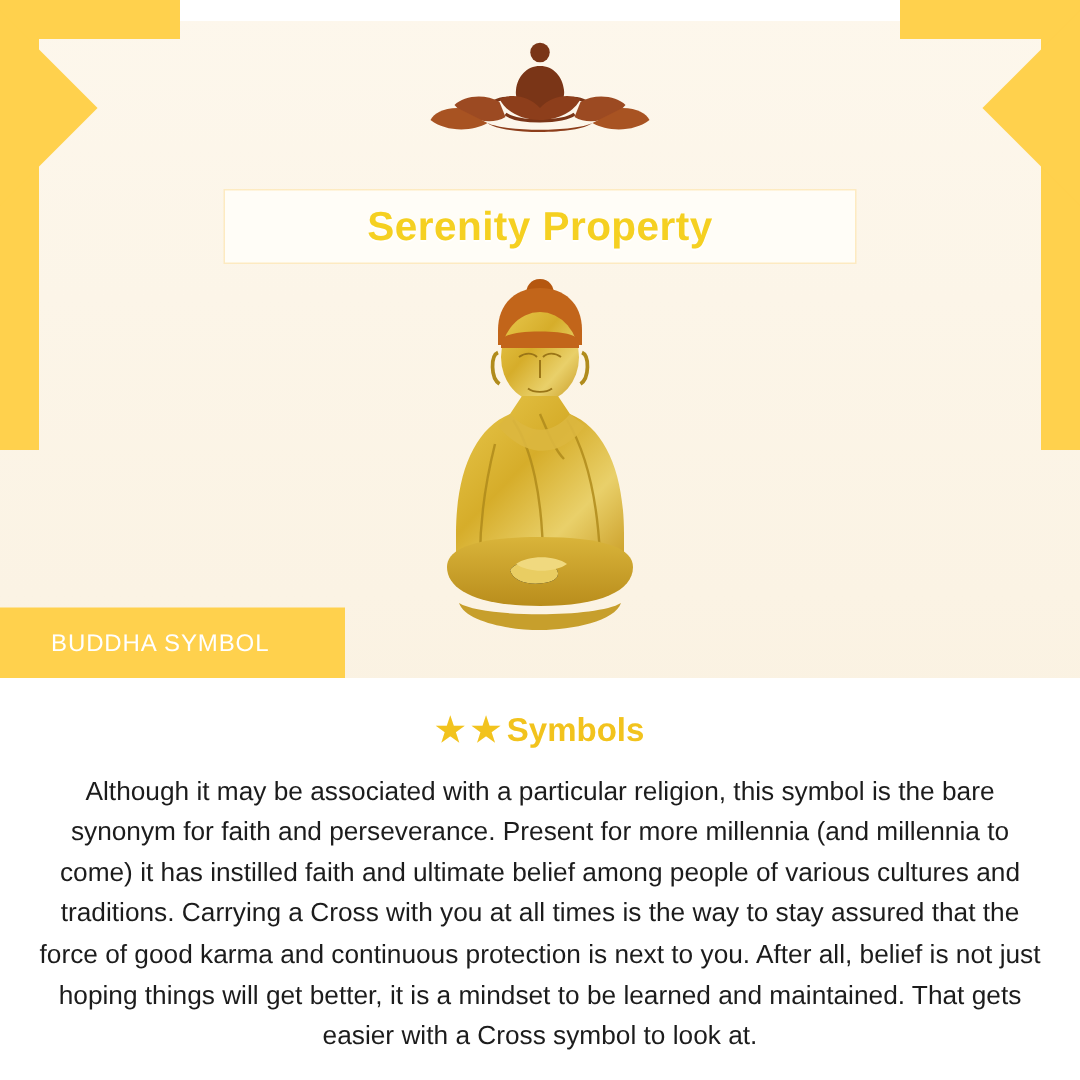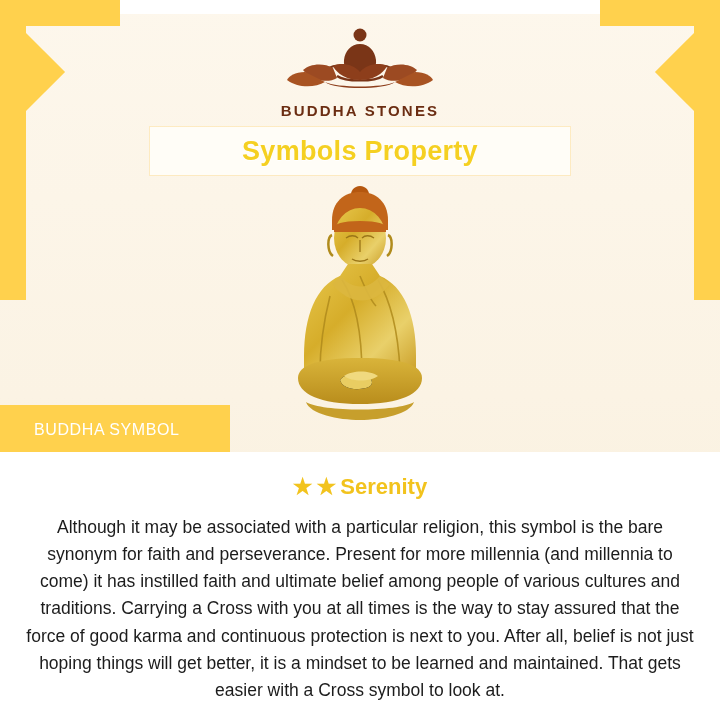--- a/index.html
+++ b/index.html
@@ -123,25 +123,24 @@
         <path d="M52 58 C60 64 90 64 98 58"></path>
 
         <path d="M75 62 C62 62 52 56 48 48 C56 44 68 46 75 54 C82 46 94 44 102 48 C98 56 88 62 75 62 Z" fill="#8d3e1b" stroke="none"></path>
         <path d="M48 50 C38 44 24 46 18 52 C26 62 42 66 52 60" fill="#9c4a22" stroke="none"></path>
         <path d="M102 50 C112 44 126 46 132 52 C124 62 108 66 98 60" fill="#9c4a22" stroke="none"></path>
         <path d="M20 54 C10 54 4 58 2 62 C12 70 30 70 40 64" fill="#a85322" stroke="none"></path>
         <path d="M130 54 C140 54 146 58 148 62 C138 70 120 70 110 64" fill="#a85322" stroke="none"></path>
         <path d="M40 64 C52 70 98 70 110 64 C100 72 50 72 40 64 Z" fill="#8d3e1b" stroke="none"></path>
       </g>
     </svg>
-    <div class="logo-text">BUDDHA STONES</div>
   </div>
 
   <div class="title-band">
-    <div class="title-text">Symbols Property</div>
+    <div class="title-text">Serenity Property</div>
   </div>
 
   <div class="hero">
     <svg class="buddha" viewBox="0 0 180 255">
       <defs>
         <linearGradient id="gold" x1="0" y1="0" x2="1" y2="1">
           <stop offset="0%" stop-color="#e8c84e"></stop>
           <stop offset="40%" stop-color="#d6ad2a"></stop>
           <stop offset="70%" stop-color="#e9d06a"></stop>
           <stop offset="100%" stop-color="#c89a22"></stop>
@@ -192,18 +191,18 @@
   </div>
 
   <div class="symbol-tag">
     <span>BUDDHA SYMBOL</span>
   </div>
 
   <div class="panel">
     <div class="subtitle">
       <span class="star">★</span>
       <span class="star">★</span>
-      <span>Serenity</span>
+      <span>Symbols</span>
     </div>
     <div class="body-text">Although it may be associated with a particular religion, this symbol is the bare synonym for faith and perseverance. Present for more millennia (and millennia to come) it has instilled faith and ultimate belief among people of various cultures and traditions. Carrying a Cross with you at all times is the way to stay assured that the force of good karma and continuous protection is next to you. After all, belief is not just hoping things will get better, it is a mindset to be learned and maintained. That gets easier with a Cross symbol to look at.</div>
   </div>
 
 </div>
 
 </body></html>

